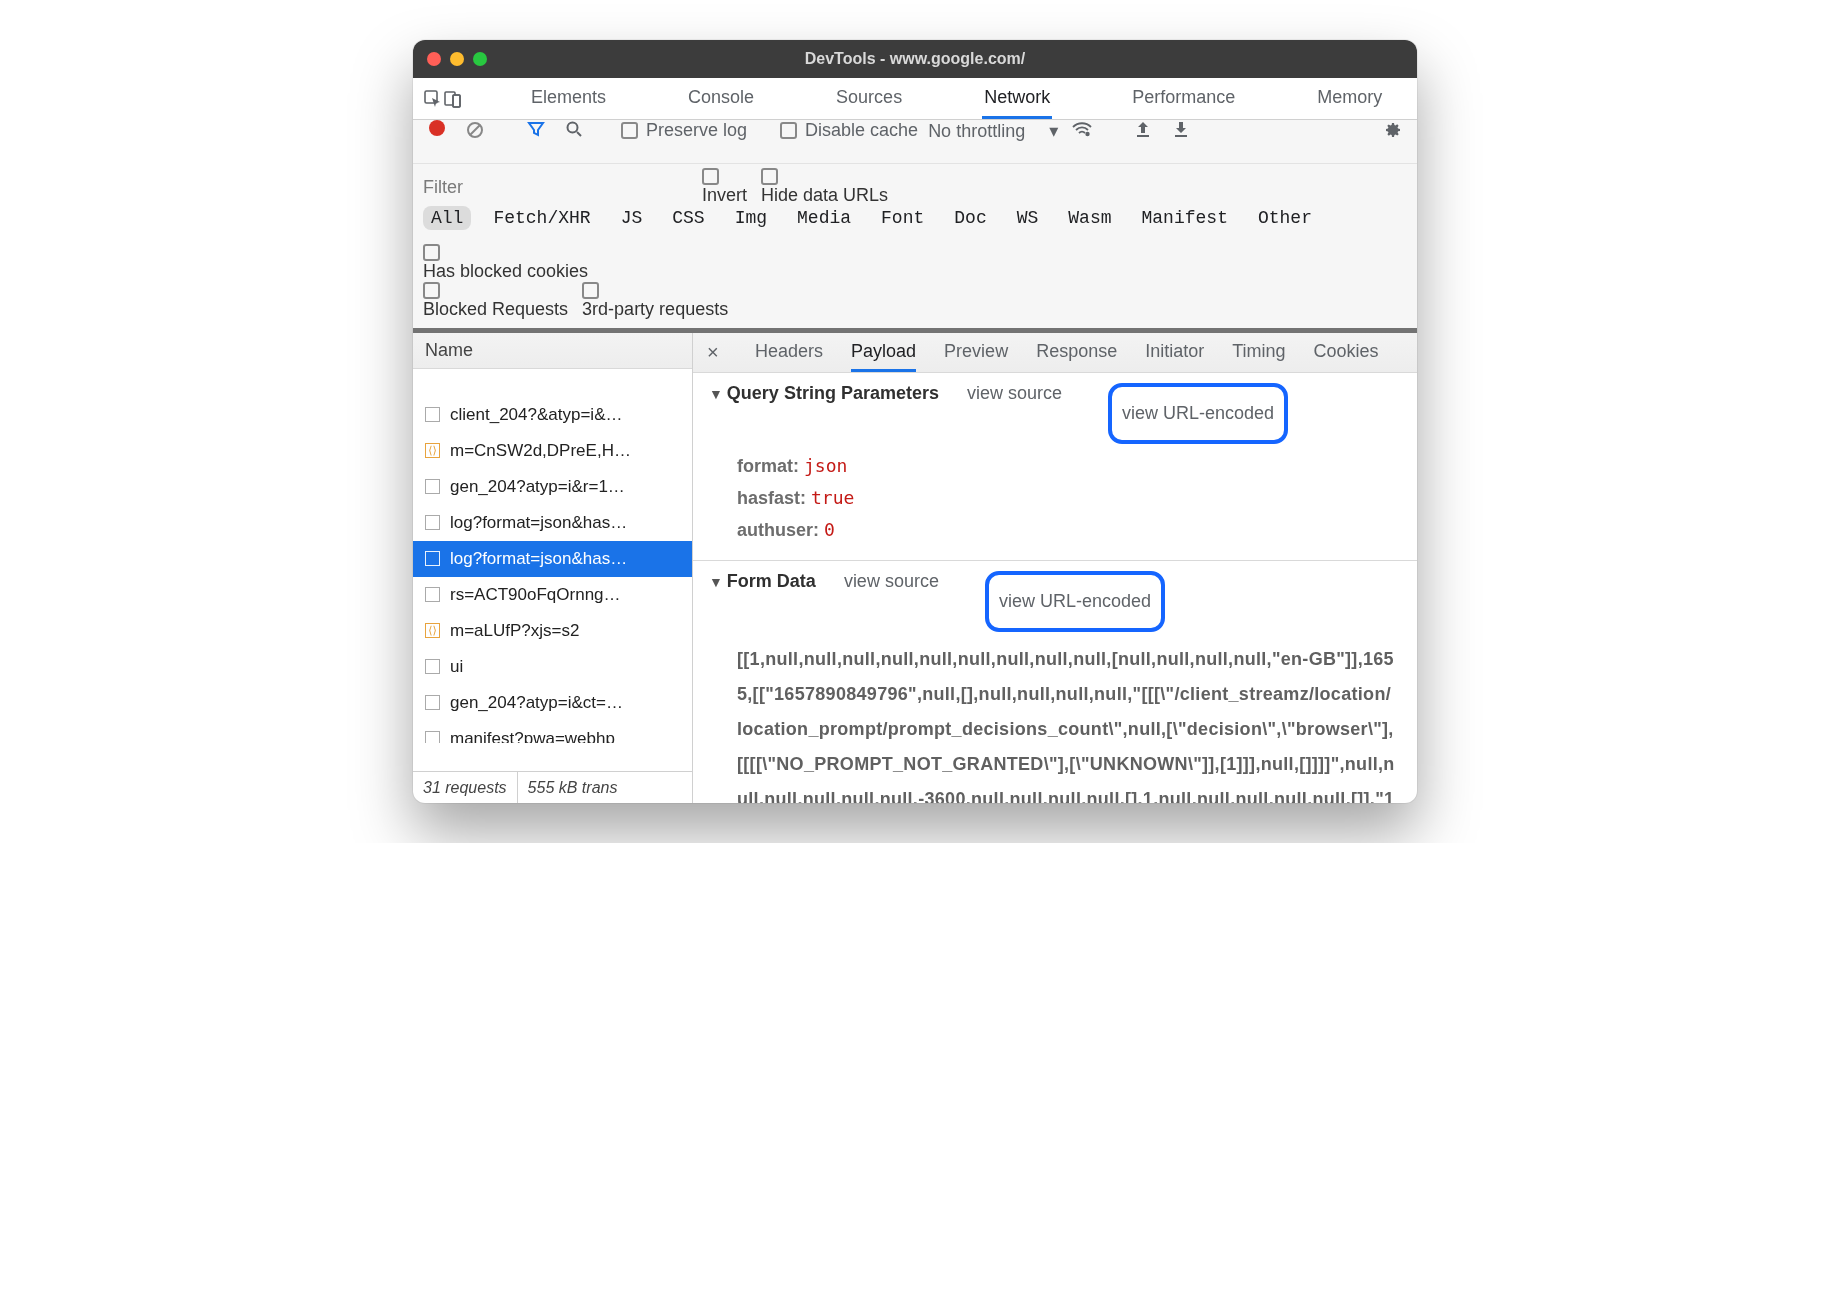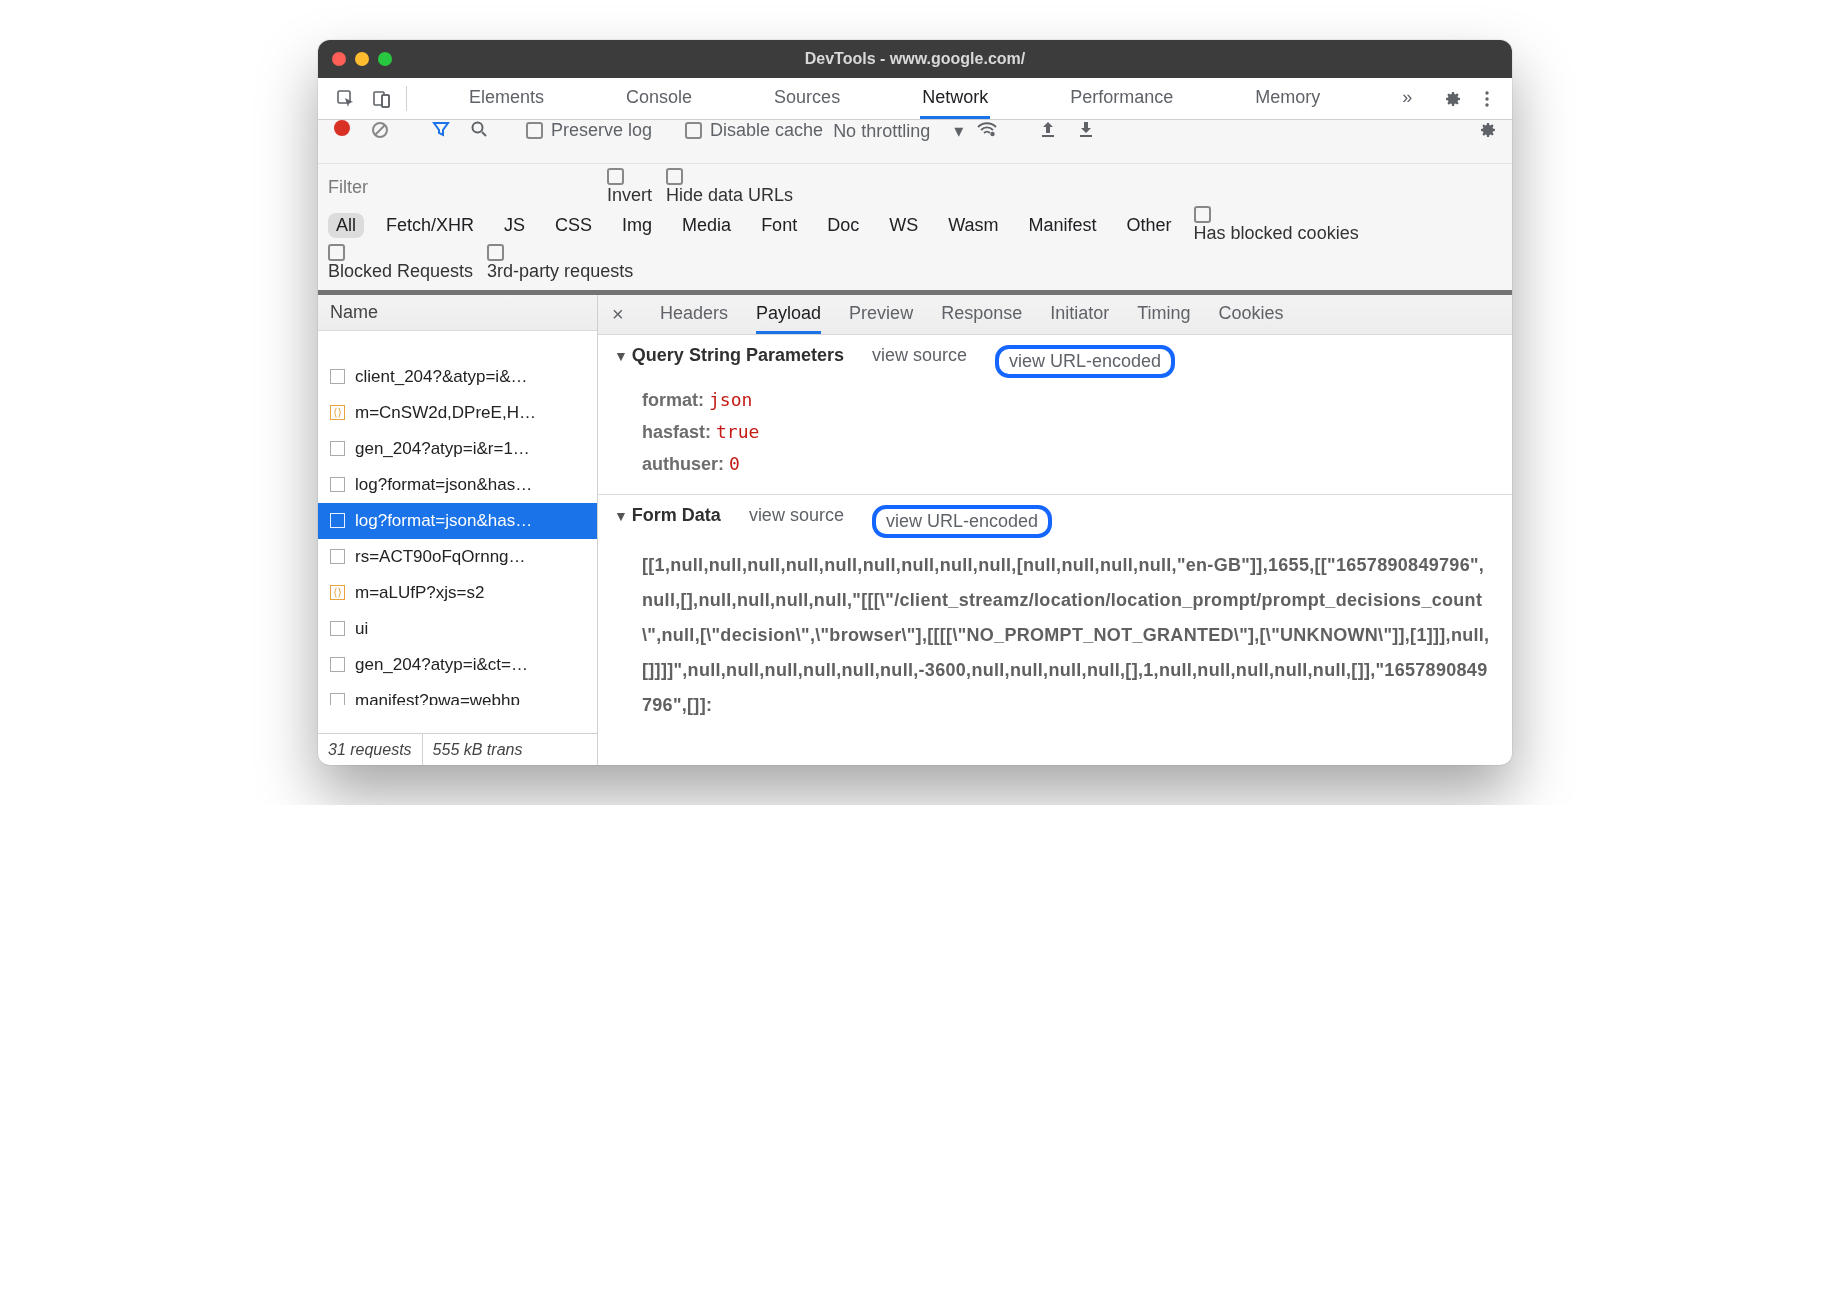--- a/index.html
+++ b/index.html
@@ -5,21 +5,21 @@
   * { box-sizing: border-box; margin: 0; padding: 0; }
   body {
     font-family: -apple-system, "Helvetica Neue", Arial, sans-serif;
     background: #fff;
     display: flex;
     justify-content: center;
     align-items: flex-start;
     padding: 40px;
   }
   .window {
-    width: 1194px;
+    width: 1004px;
     border-radius: 12px;
     overflow: hidden;
     box-shadow: 0 30px 60px rgba(0,0,0,0.35), 0 0 0 1px rgba(0,0,0,0.05);
     background: #fff;
   }
   .titlebar {
     background: #3c3c3c;
     height: 38px;
     display: flex;
     align-items: center;
@@ -76,21 +76,21 @@
     background: #f6f6f6;
     color: #333; font-size: 18px;
   }
   .frow { display: flex; align-items: center; flex-wrap: wrap; gap: 14px; min-height: 36px; }
   .finput {
     width: 265px; height: 28px; border: none; background: transparent;
     font-size: 18px; color: #333; outline: none;
   }
   .finput::placeholder { color: #7a7a7a; }
   .pill {
-    padding: 2px 8px; border-radius: 8px; font-size: 18px; color: #202124;
+    padding: 2px 8px; border-radius: 8px; font-size: 18px; color: #202124; font-family: Liberation Mono, monospace;
   }
   .pill.active { background: #dcdcdc; }
 
   .content { display: flex; height: 470px; }
   .sidebar {
     width: 280px; border-right: 1px solid #d0d0d0;
     display: flex; flex-direction: column;
     min-width: 280px;
     gap: 28px;
   }
@@ -132,21 +132,21 @@
   .detailtabs .close { display:flex; align-items:center; font-size:20px; color:#5f6368; width: 20px; }
   .dtab { display:flex; align-items:center; border-bottom: 3px solid transparent; }
   .dtab.active { color: #202124; border-bottom-color: #1a73e8; }
 
   .section { padding: 10px 16px 14px; }
   .section + .section { border-top: 1px solid #d9d9d9; }
   .sechead { display:flex; align-items: flex-start; gap: 28px; font-size: 18px; flex-wrap: wrap; }
   .sechead .tri { color:#555; margin-right: 4px; font-size: 14px; }
   .sechead .title { font-weight: 700; color: #303030; }
   .sechead .link { color: #5f6368; font-size: 18px; }
-  .hl { border: 4px solid #1565ff; border-radius: 14px; padding: 2px 10px; }
+  .hl { border: 4px solid #1565ff; border-radius: 14px; padding: 16px 10px; margin-left: 18px; }
   .params { padding: 6px 0 0 28px; font-size: 18px; color: #303030; }
   .params div { padding: 5px 0; }
   .params .k { color: #6d6d6d; font-weight: 600; }
   .params .v { font-family: ui-monospace, Menlo, monospace; color: #c41a16; }
   .formdata {
     padding: 10px 6px 0 28px; font-size: 18px; color: #606060; font-weight: 600;
     line-height: 1.95; word-break: break-all; letter-spacing: 0.3px;
   }
 
   svg { display: block; }

